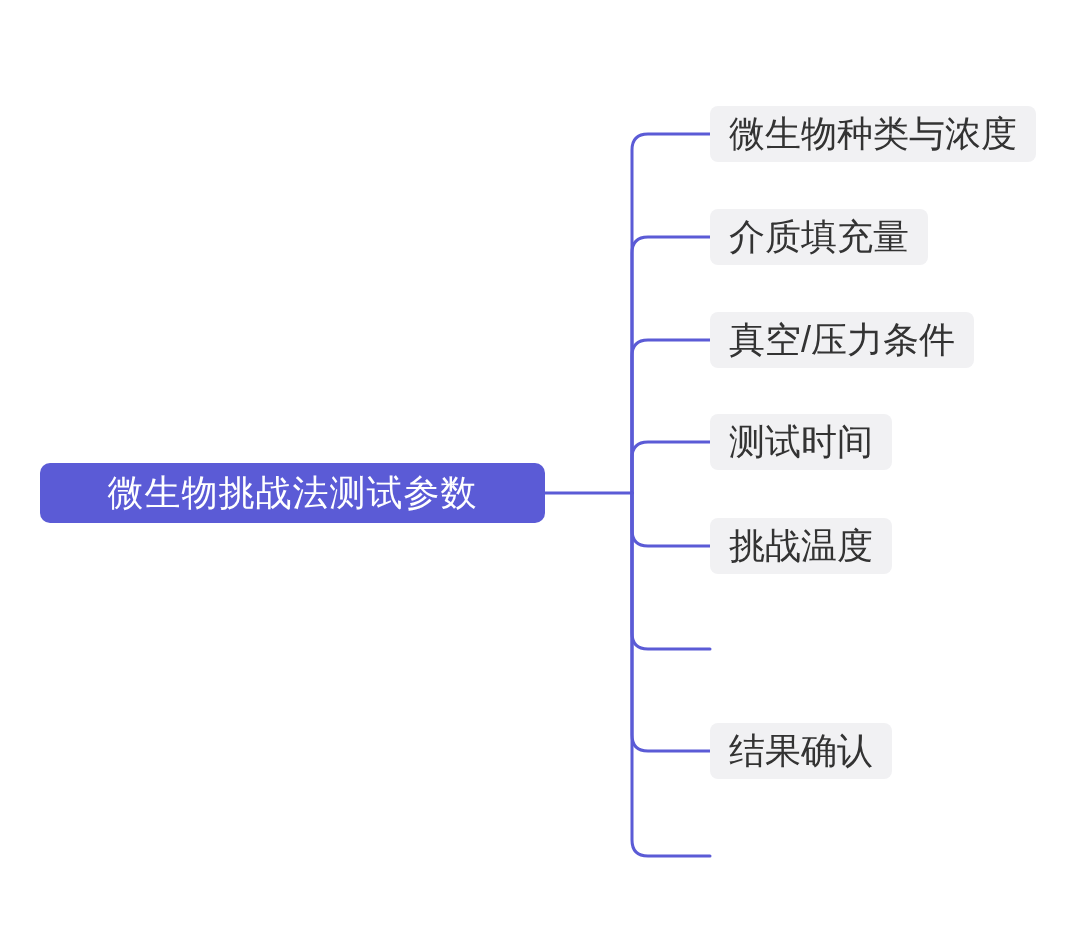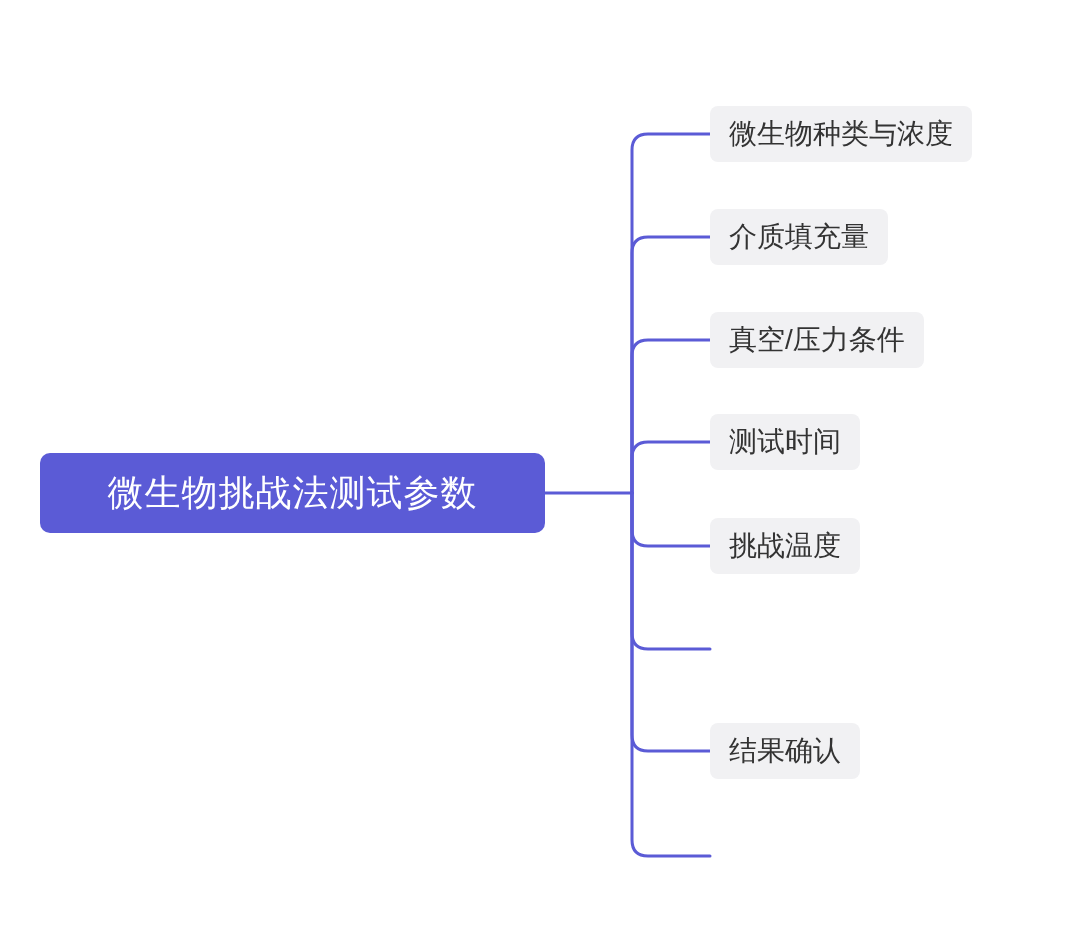--- a/index.html
+++ b/index.html
@@ -38,37 +38,37 @@
     display:flex;
     align-items:center;
     justify-content:center;
     white-space:nowrap;
     cursor:pointer;
   }
   .node-root{
     left:40px;
     top:493px;
     width:505px;
-    height:80px;
+    height:60px;
     transform:translateY(-50%);
     background:var(--root-fill);
     color:var(--root-text);
     font-size:36px;
     letter-spacing:1px;
     border-radius:10px;
     font-weight:400;
   }
   .node-child{
     left:710px;
     transform:translateY(-50%);
     height:56px;
     padding:0 19px;
     background:var(--child-fill);
     color:var(--child-text);
-    font-size:28px;
+    font-size:36px;
     border-radius:8px;
     justify-content:flex-start;
   }
 </style>
 </head>
 <body>
 
 <div class="canvas">
 
   <svg class="connector-svg" viewBox="0 0 1092 949" xmlns="http://www.w3.org/2000/svg">

